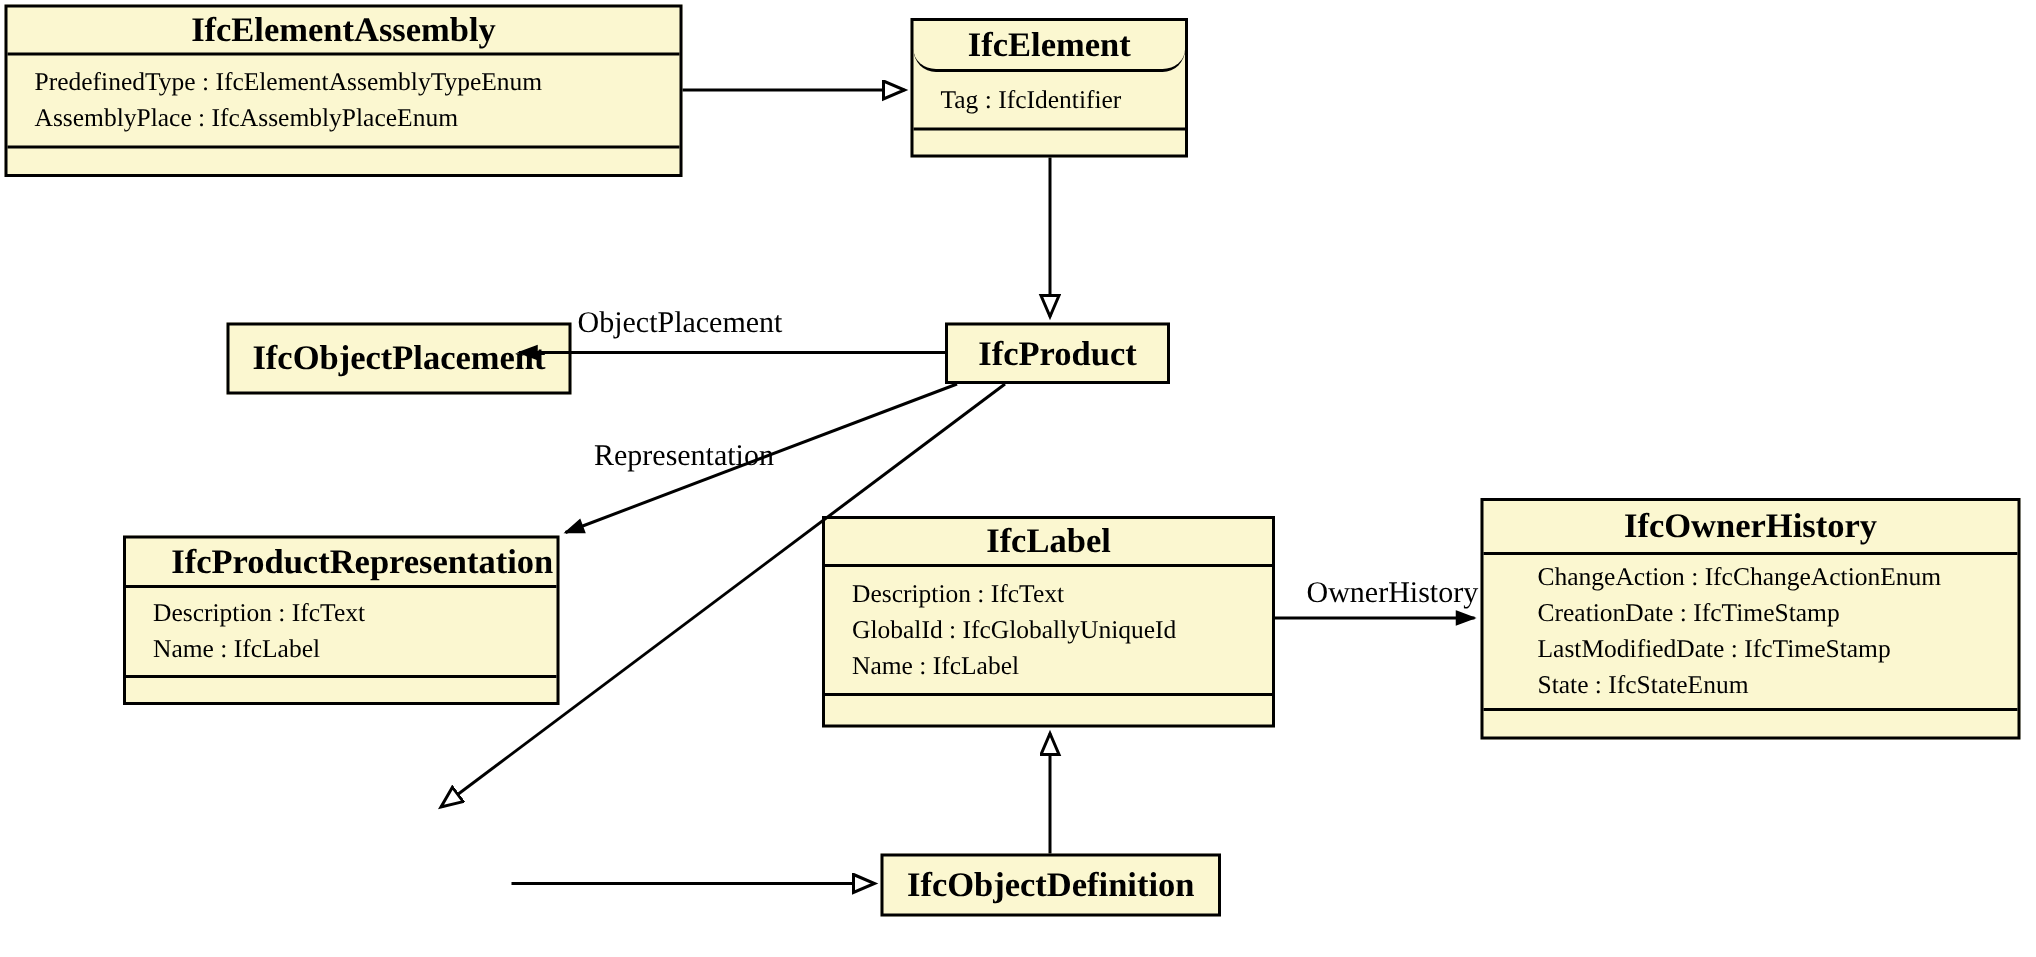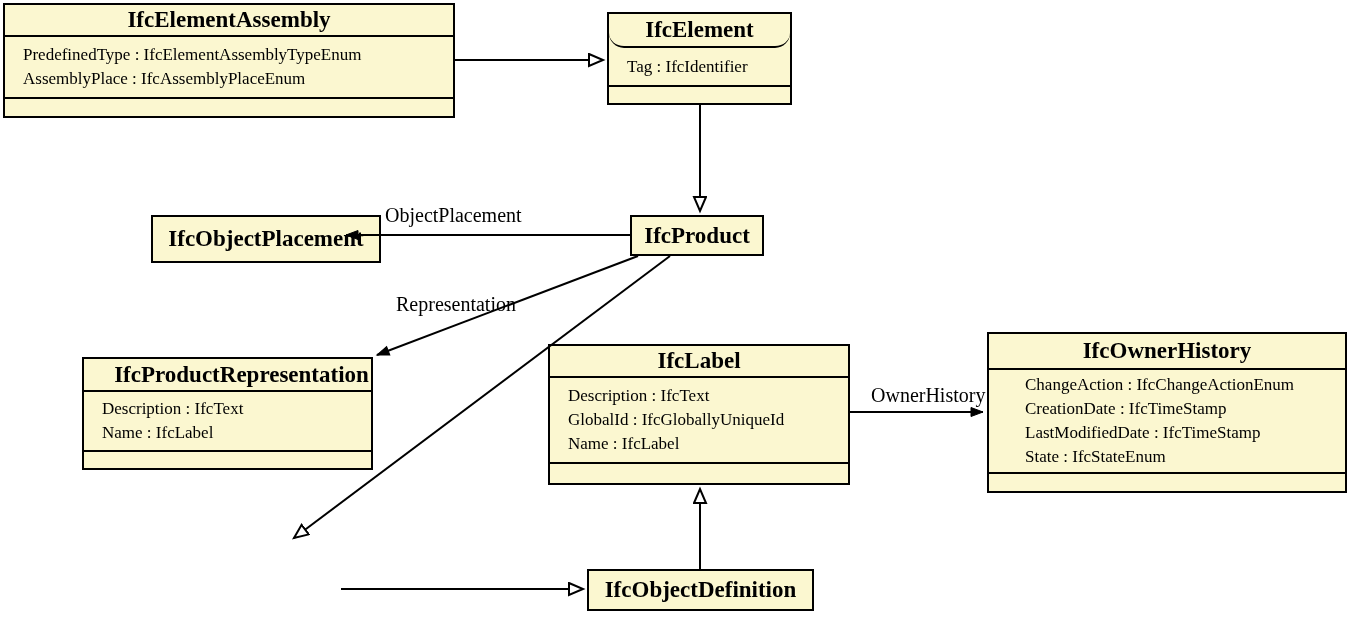--- a/index.html
+++ b/index.html
@@ -78,21 +78,21 @@
     <div class="uml-attrs" style="height:39px;">
       <div>Tag : IfcIdentifier</div>
     </div>
     <div class="uml-empty"></div>
   </div>
 
   <div class="uml-box single" style="left:112px; top:215px; width:230px; height:48px;margin-left:39px;">
     <div class="uml-title">IfcObjectPlacement</div>
   </div>
 
-  <div class="uml-box single" style="left:630px; top:215px; width:134px; height:41px;">
+  <div class="uml-box single" style="left:630px; top:215px; width:150px; height:41px;">
     <div class="uml-title">IfcProduct</div>
   </div>
 
   <div class="uml-box" style="left:82px; top:357px; width:291px; height:113px;">
     <div class="uml-title divided" style="height:33px;padding-left:28px;">IfcProductRepresentation</div>
     <div class="uml-attrs" style="height:60px;">
       <div>Description : IfcText</div>
       <div>Name : IfcLabel</div>
     </div>
     <div class="uml-empty"></div>

